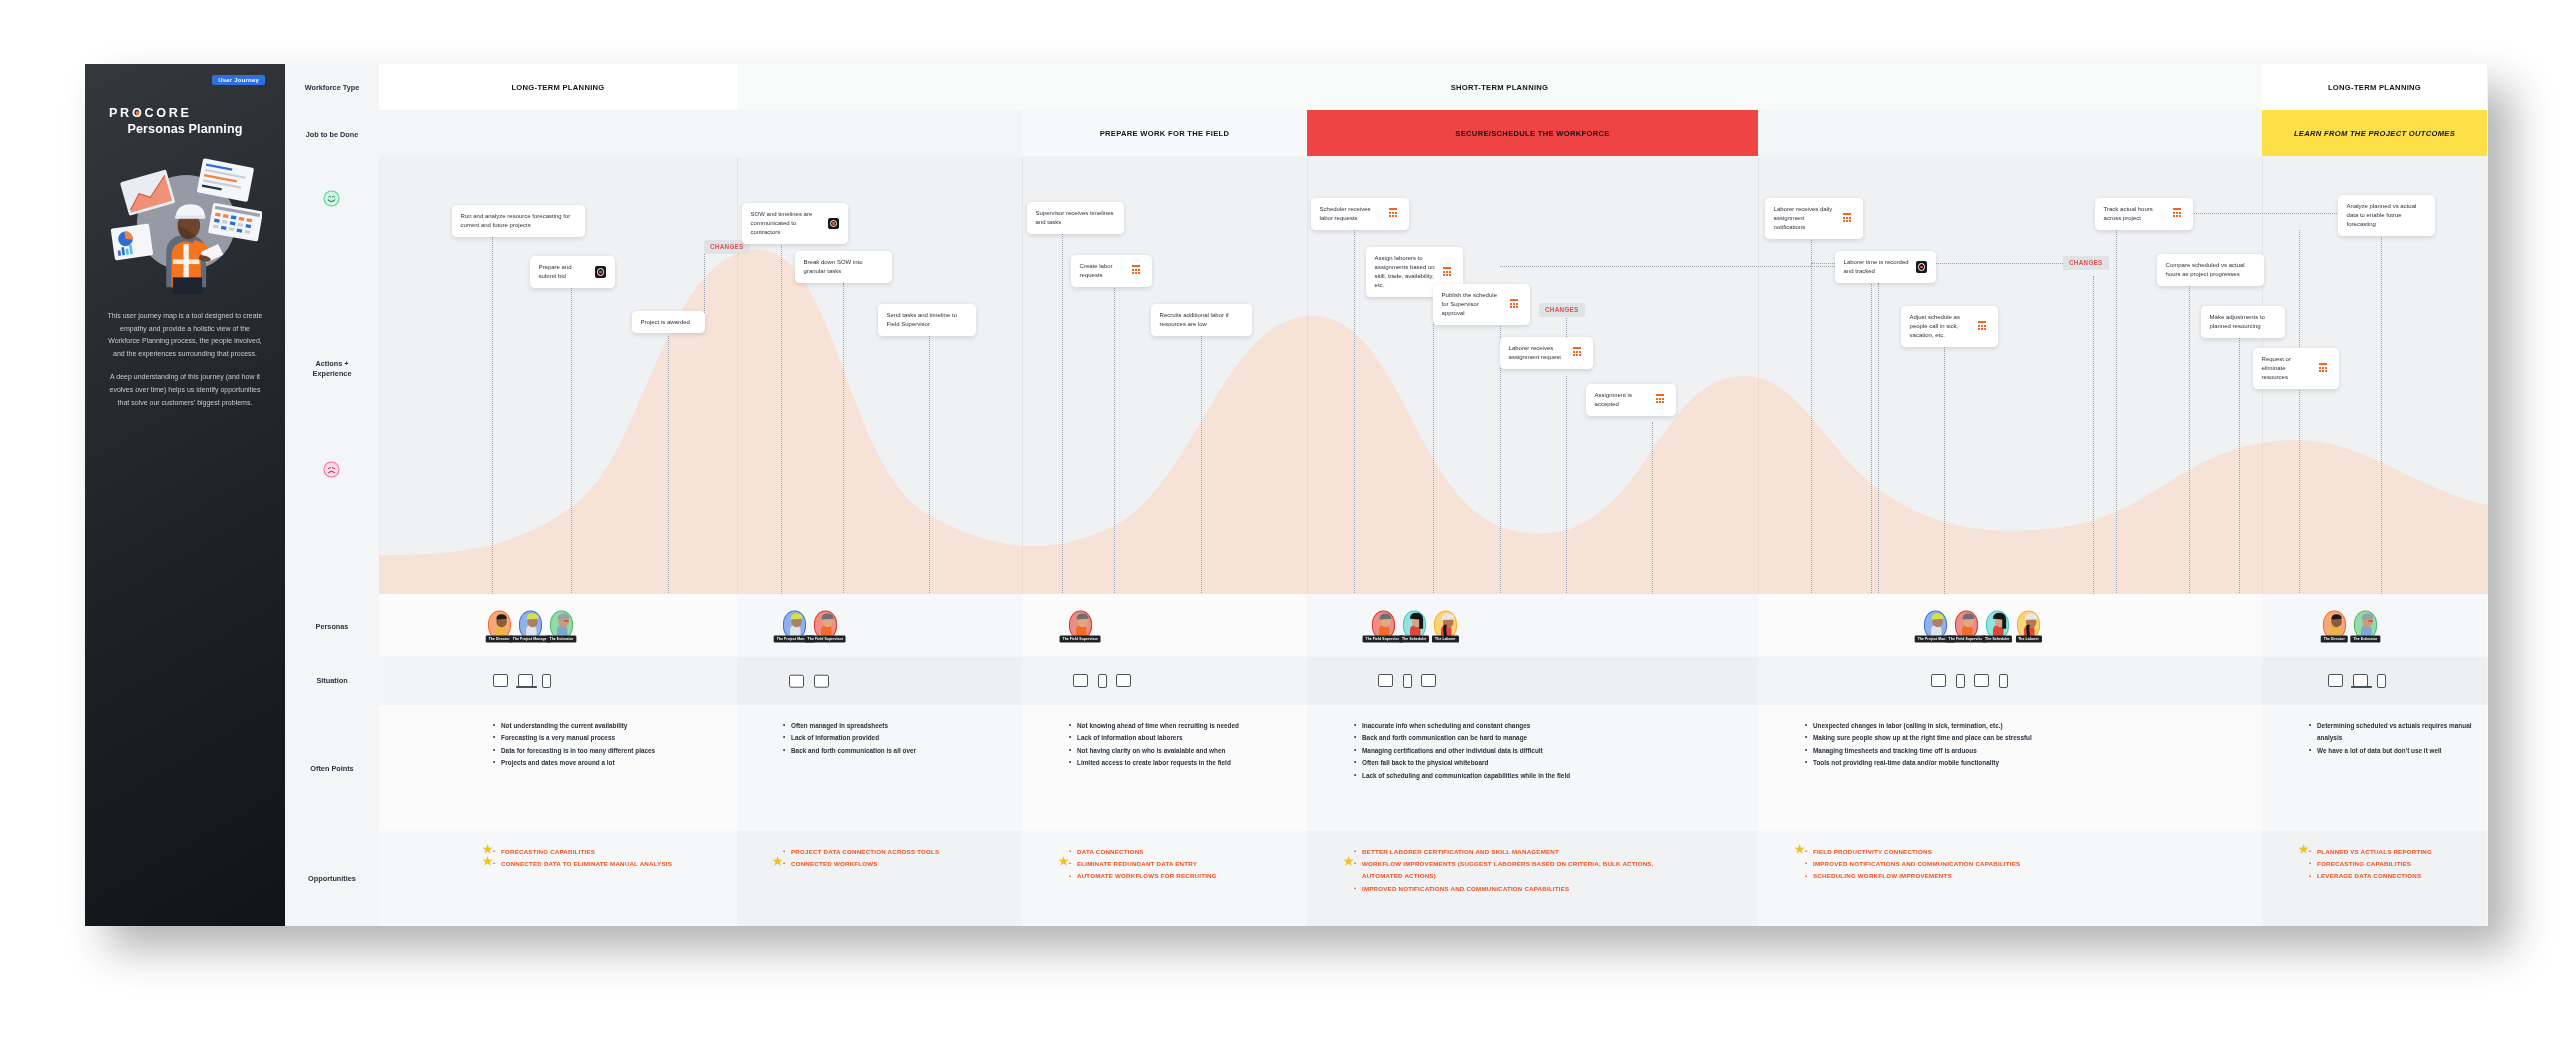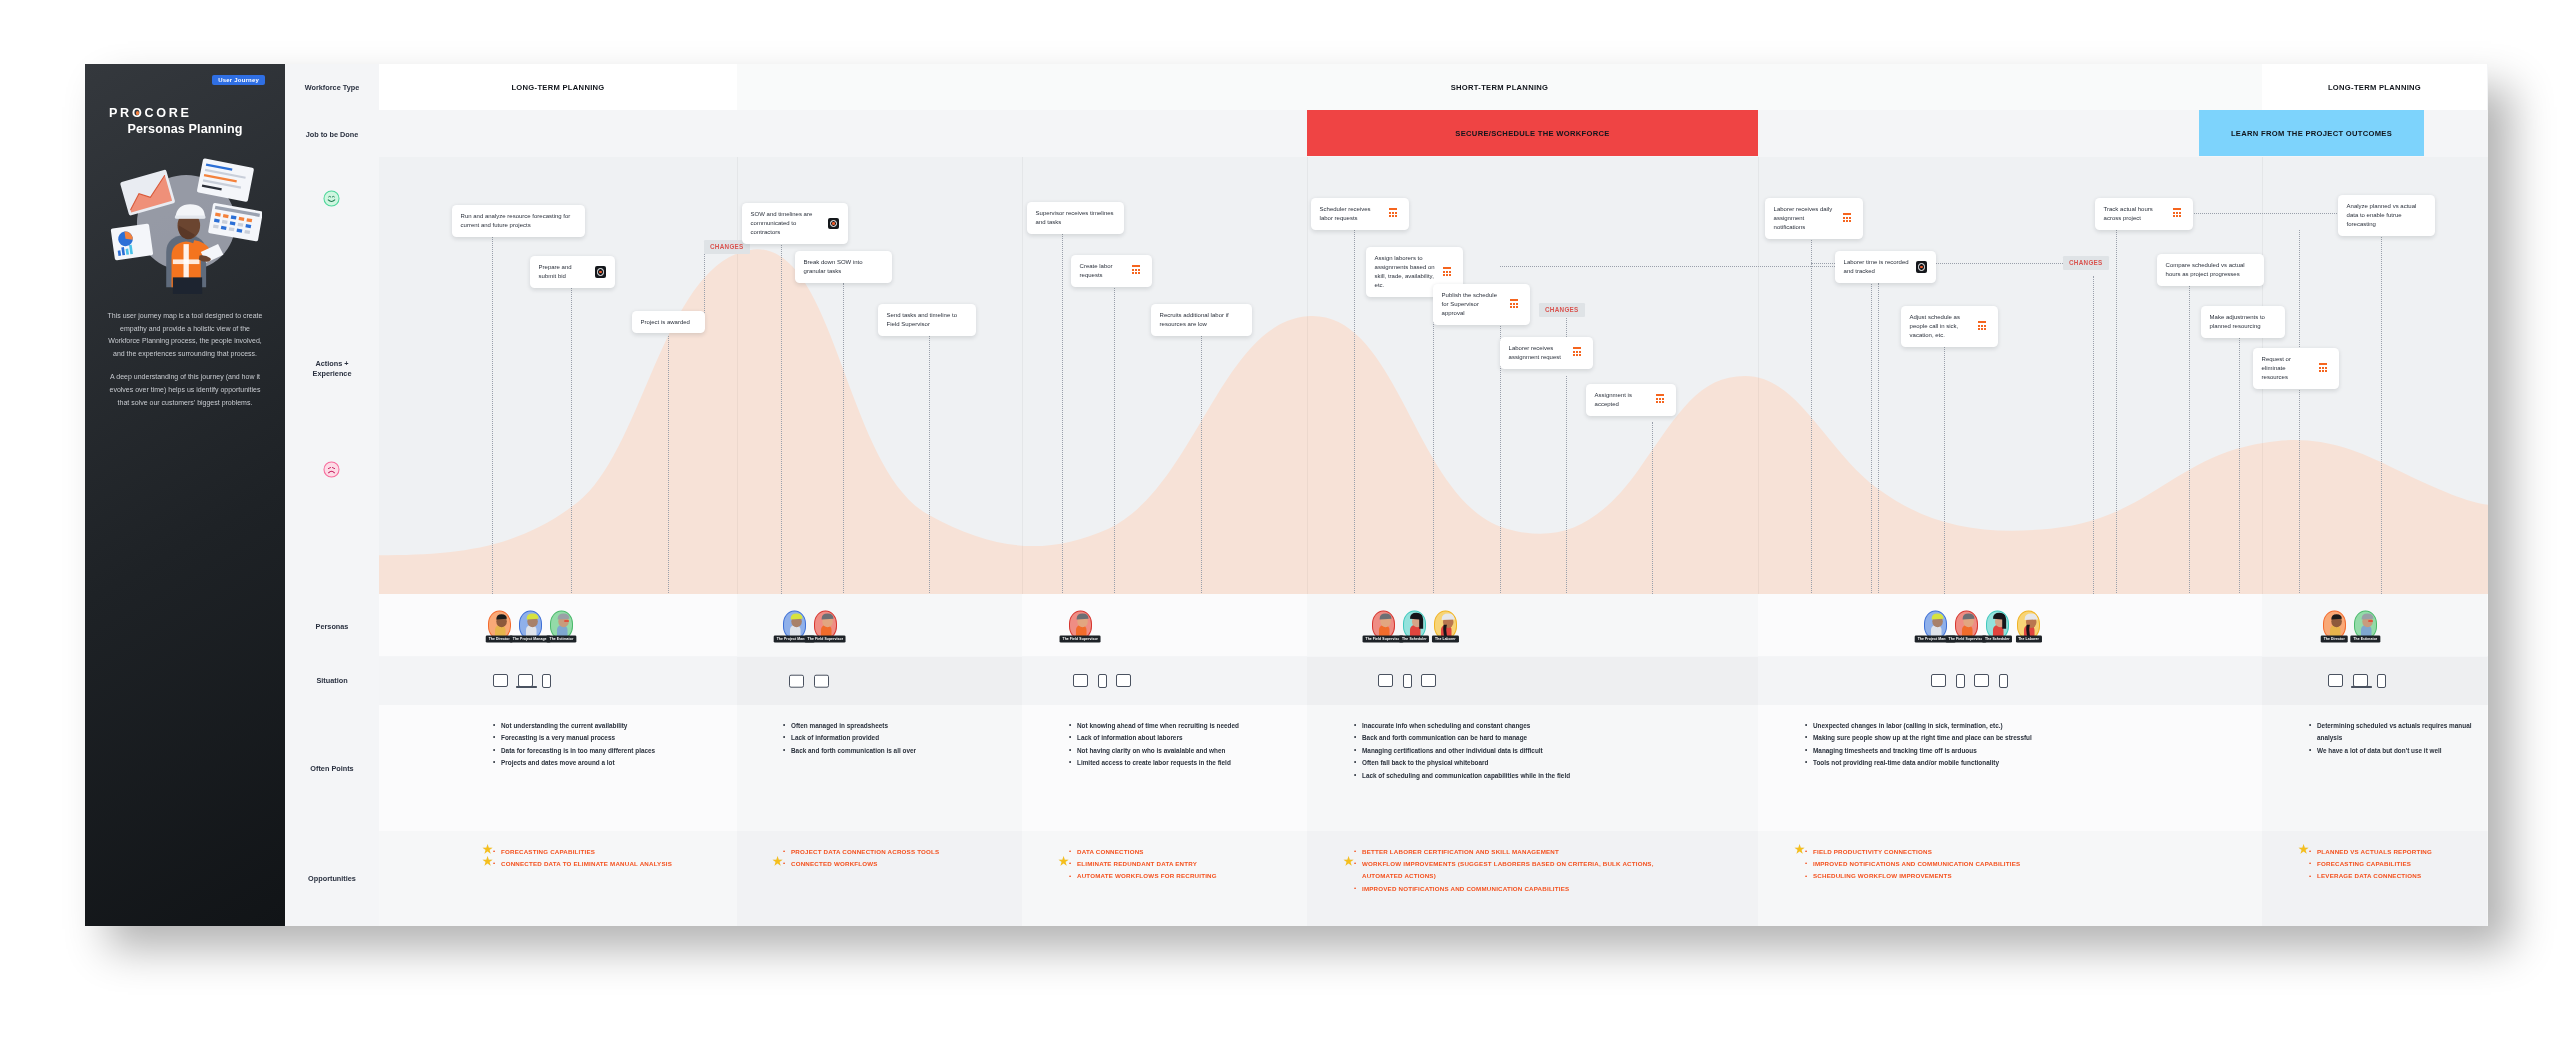--- a/index.html
+++ b/index.html
@@ -237,24 +237,27 @@
       </div>
       <div class="colcell" style="left:358px;width:1525px;background:#f9fafa;">
         <div class="hdr-txt">SHORT-TERM PLANNING</div>
       </div>
       <div class="colcell" style="left:1883px;width:225px;background:#ffffff;">
         <div class="hdr-txt">LONG-TERM PLANNING</div>
       </div>
     </div>
 
     <div class="rowbg" id="row-jtbd">
+      <div class="colcell" style="left:643px;width:285px;background:#f7f8f9;">
+          <div class="hdr-txt">PREPARE WORK FOR THE FIELD</div>
+        </div>
       <div class="colcell" style="left:928px;width:451px;background:#ef4444;">
           <div class="hdr-txt">SECURE/SCHEDULE THE WORKFORCE</div>
         </div>
-      <div class="colcell" style="left:1820px;width:225px;background:#7dd3fc;">
+      <div class="colcell" style="left:1883px;width:225px;background:#fde047;font-style:italic;">
           <div class="hdr-txt">LEARN FROM THE PROJECT OUTCOMES</div>
         </div>
     </div>
 
     <div class="rowbg" id="row-actions">
       <div id="curvewrap">
         <svg width="2109" height="438" viewBox="0 0 3180 660" preserveAspectRatio="none">
           <path d="M0 600
                    C 120 600, 210 590, 300 520
                    C 400 440, 430 160, 560 140

